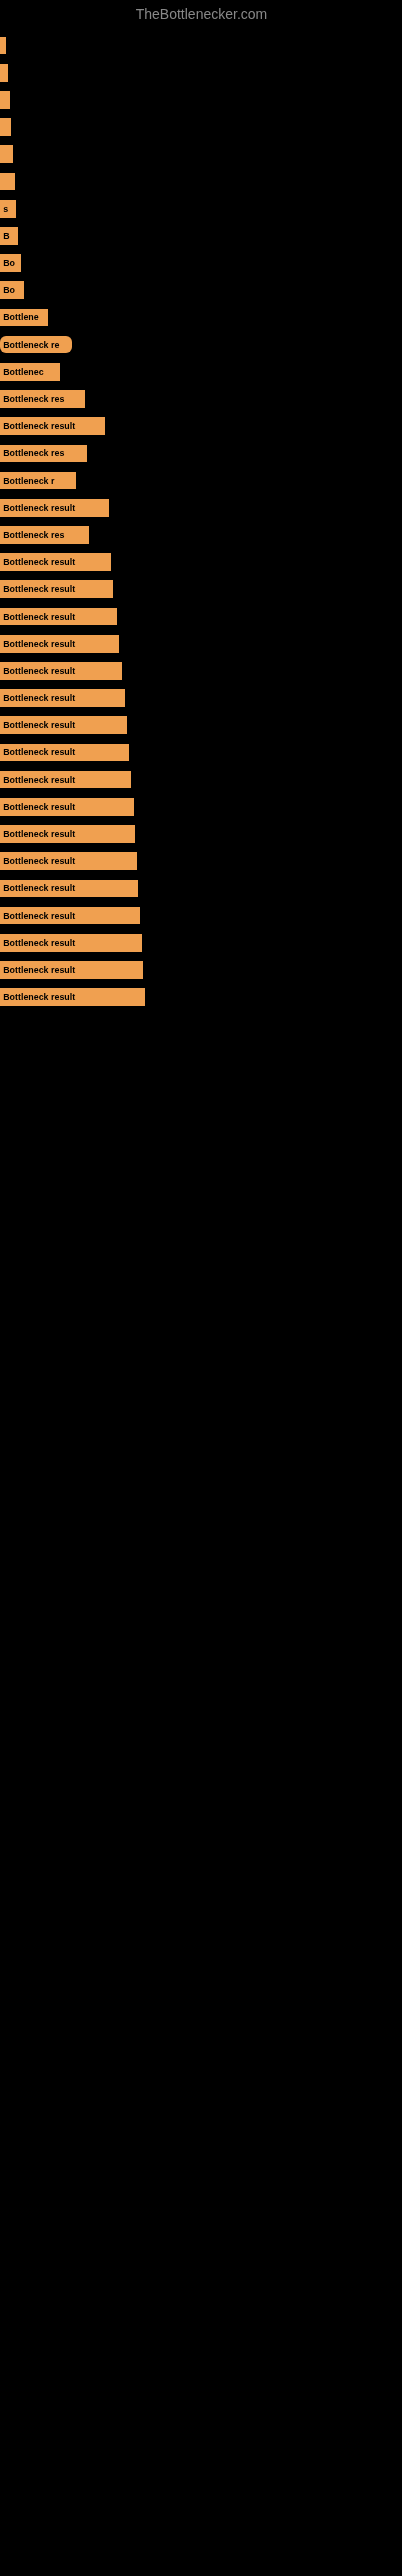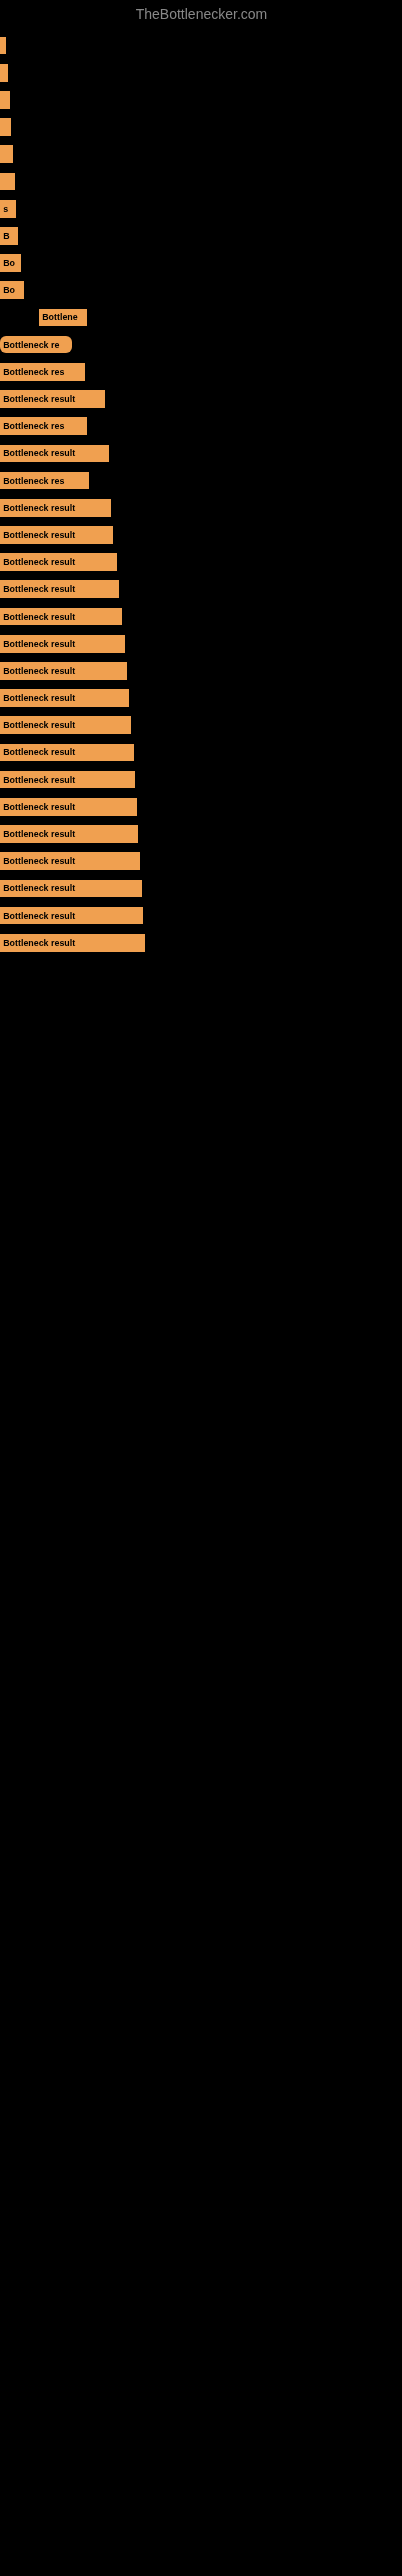--- a/index.html
+++ b/index.html
@@ -92,45 +92,55 @@
       <div class="bar" style="width: 21px;">
         <span class="bar-label">Bo</span>
       </div>
     </div>
     <div class="bar-row">
       <div class="bar" style="width: 24px;">
         <span class="bar-label">Bo</span>
       </div>
     </div>
     <div class="bar-row">
-      <div class="bar" style="width: 48px; margin-left: 39px;">
+      <div class="bar" style="width: 48px;">
         <span class="bar-label">Bottlene</span>
       </div>
     </div>
     <div class="bar-row">
       <div class="bar" style="width: 72px; border-radius: 6px;">
         <span class="bar-label">Bottleneck re</span>
       </div>
     </div>
     <div class="bar-row">
+      <div class="bar" style="width: 60px;">
+        <span class="bar-label">Bottlenec</span>
+      </div>
+    </div>
+    <div class="bar-row">
       <div class="bar" style="width: 85px;">
         <span class="bar-label">Bottleneck res</span>
       </div>
     </div>
     <div class="bar-row">
       <div class="bar" style="width: 105px;">
         <span class="bar-label">Bottleneck result</span>
       </div>
     </div>
     <div class="bar-row">
       <div class="bar" style="width: 87px;">
         <span class="bar-label">Bottleneck res</span>
       </div>
     </div>
     <div class="bar-row">
+      <div class="bar" style="width: 76px;">
+        <span class="bar-label">Bottleneck r</span>
+      </div>
+    </div>
+    <div class="bar-row">
       <div class="bar" style="width: 109px;">
         <span class="bar-label">Bottleneck result</span>
       </div>
     </div>
     <div class="bar-row">
       <div class="bar" style="width: 89px;">
         <span class="bar-label">Bottleneck res</span>
       </div>
     </div>
     <div class="bar-row">

